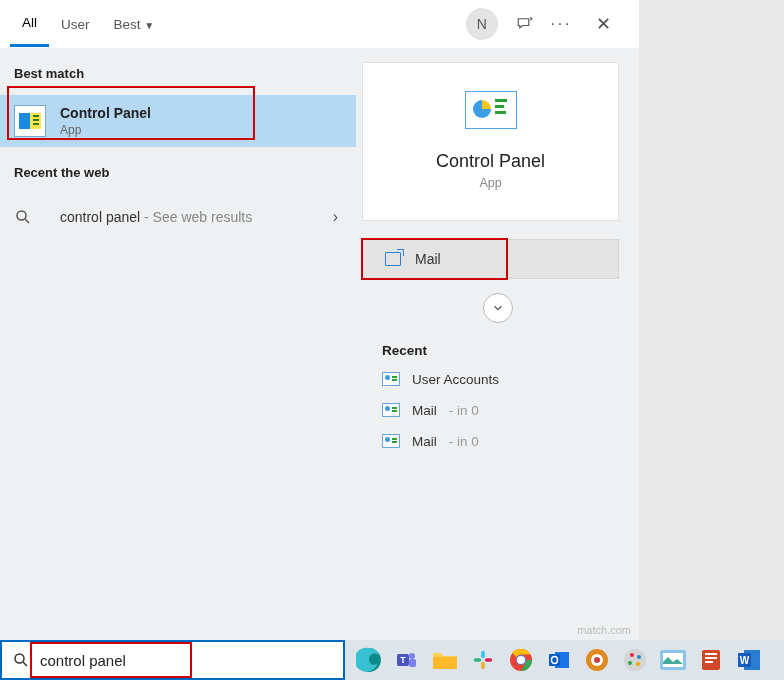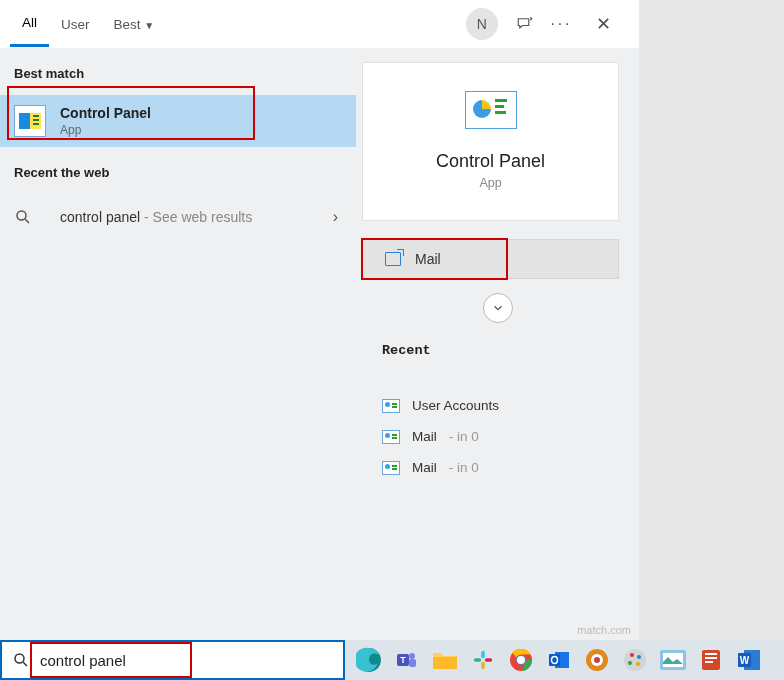--- a/index.html
+++ b/index.html
@@ -52,22 +52,22 @@
 
 .action-row { margin: 18px 20px 0 6px; background: #e3e3e3; display: flex; align-items: center; height: 40px; padding: 0 22px; gap: 14px; position: relative; border: 1px solid #d5d5d5; }
 .redbox2 { position: absolute; left: -2px; top: -2px; right: 110px; bottom: -2px; border: 2.5px solid #c00; pointer-events: none; }
 .open-icon { width: 16px; height: 14px; border: 1.2px solid #2a7fd6; border-radius: 1px; position:relative; }
 .open-icon::after { content:""; position:absolute; right:-4px; top:-4px; width:6px; height:6px; border-top:1.2px solid #2a7fd6; border-right:1.2px solid #2a7fd6; }
 .action-label { font-size: 14px; color: #333; }
 
 .expand-circle { width: 30px; height: 30px; border-radius: 50%; border: 1px solid #bbb; margin: 14px auto 0 auto; display: flex; align-items: center; justify-content: center; background: #fff; color: #555; }
 
 .recent-area { margin: 20px 20px 0 26px; }
-.recent-title { font-size: 13.5px; font-weight: 600; color: #222; margin-bottom: 32px; font-family: Liberation Mono, monospace; }
-.recent-item { display: flex; align-items: center; gap: 12px; padding: 8px 0; font-size: 13.5px; }
+.recent-title { font-size: 13.5px; font-weight: 600; color: #222; margin-bottom: 6px; }
+.recent-item { display: flex; gap: 12px; padding: 8px 0; font-size: 13.5px; }
 .recent-icon { width: 18px; height: 14px; background: #fff; border: 1px solid #6aa5de; position:relative; }
 .recent-icon::before { content:""; position:absolute; left:2px; top:2px; width:5px; height:5px; background:#3a9ee5; border-radius:50%; }
 .recent-icon::after { content:""; position:absolute; right:2px; top:3px; width:5px; height:2px; background:#28a034; box-shadow:0 3px 0 #28a034; }
 .recent-text { color: #333; }
 .recent-grey { color: #999; }
 
 
 .footer { position: absolute; left: 0; bottom: 0; width: 784px; height: 40px; display:flex; }
 .searchbox { width: 345px; height: 40px; border: 2px solid #0069c0; background: #fff; display: flex; align-items: center; padding: 0 10px; gap: 10px; }
 .searchbox input { flex: 1; border: none; outline: none; font-size: 15px; color: #222; background: transparent; }

